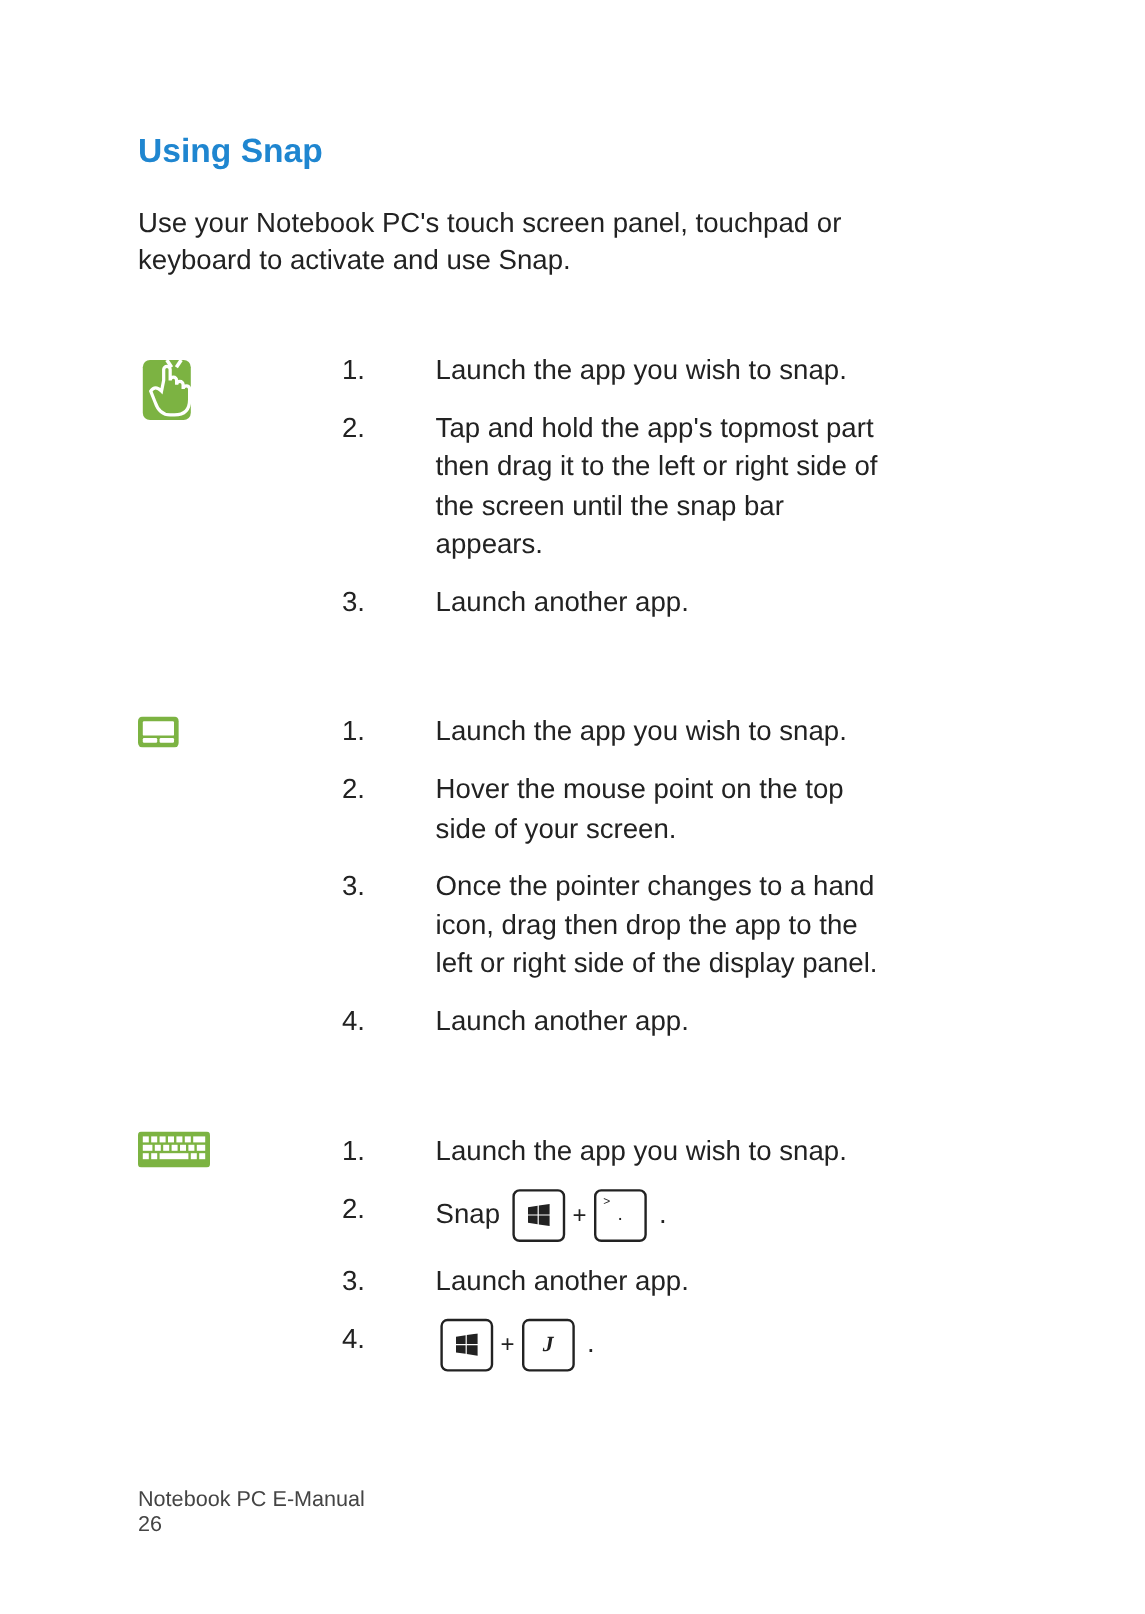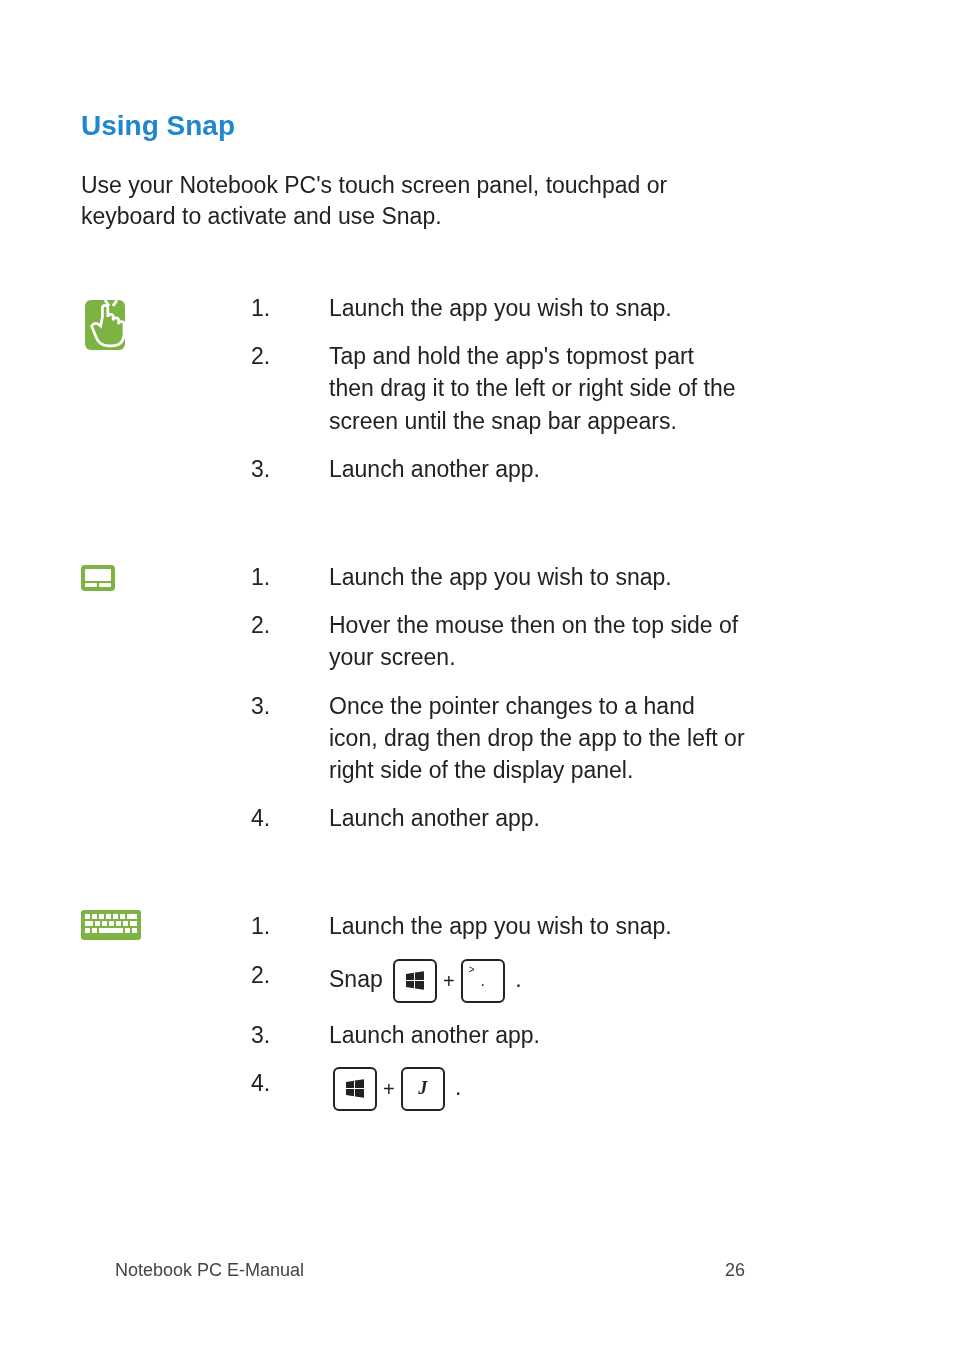--- a/index.html
+++ b/index.html
@@ -1,35 +1,35 @@
 <!DOCTYPE html>
 <html><head>
 <meta charset="utf-8">
 <style>
   * { box-sizing: border-box; margin: 0; padding: 0; }
   html, body { width: 954px; height: 1345px; background: #ffffff; font-family: "Segoe UI", "Myriad Pro", Arial, sans-serif; color: #222; }
-  .page { position: relative; width: 850px; height: 1345px; padding: 110px 105px 0 81px; }
+  .page { position: relative; width: 850px; height: 1345px; padding: 110px 105px 0 115px; }
   .heading { color: #1f86d0; font-weight: 700; font-size: 28px; margin-bottom: 28px; }
   .intro { font-size: 23px; line-height: 1.35; margin-bottom: 60px; margin-top: 24px; }
   .section { display: flex; align-items: flex-start; margin-bottom: 60px; gap: 40px; }
   .icon-col { width: 130px; flex: 0 0 130px; }
   .icon-box { width: 70px; height: 60px; }
   .steps-col { flex: 1; }
   ol.steps { list-style: none; counter-reset: step; }
   ol.steps > li { counter-increment: step; font-size: 23px; line-height: 1.4; margin-bottom: 16px; display: flex; }
   ol.steps > li::before { content: counter(step) "."; width: 70px; flex: 0 0 70px; padding-right: 8px; }
   ol.steps > li > .txt { flex: 1; }
   .keyrow { display: inline-flex; align-items: center; vertical-align: middle; }
   .keycap { display: inline-flex; align-items: center; justify-content: center; min-width: 44px; height: 44px; border: 2px solid #222; border-radius: 6px; margin: 0 4px; padding: 0 6px; }
   .keycap.small-label { font-size: 18px; font-style: italic; font-family: Georgia, serif; font-weight: 600; }
   .plus { margin: 0 2px; font-size: 20px; }
   .dot-key { position: relative; }
   .dot-key .gt { position: absolute; top: 2px; left: 6px; font-size: 10px; }
   .dot-key .dot { font-size: 16px; line-height: 1; }
-  .footer { position: absolute; bottom: 64px; left: 115px; right: 105px; display: flex; justify-content: space-between; font-size: 18px; color: #444; border: none; }
+  .footer { position: absolute; bottom: 64px; left: 115px; right: 105px; display: flex; justify-content: space-between; font-size: 18px; color: #444; border: none; flex-direction: column; }
   .foot-left { }
   .foot-right { }
   
   .touch-svg { stroke: #7cb342; fill: none; stroke-width: 3; }
   .touchpad-svg rect { fill: #7cb342; }
   .touchpad-svg .inner { fill: #ffffff; }
   .keyboard-svg rect { fill: #7cb342; }
   .keyboard-svg .key { fill: #ffffff; }
 </style>
 </head>
@@ -80,21 +80,21 @@
           <rect class="inner" x="18" y="18" width="12" height="4" rx="1"></rect>
         </svg>
       </div>
     </div>
     <div class="steps-col">
       <ol class="steps">
         <li>
             <span class="txt">Launch the app you wish to snap.</span>
           </li>
         <li>
-            <span class="txt">Hover the mouse then on the top side of your screen.</span>
+            <span class="txt">Hover the mouse point on the top side of your screen.</span>
           </li>
         <li>
             <span class="txt">Once the pointer changes to a hand icon, drag then drop the app to the left or right side of the display panel.</span>
           </li>
         <li>
             <span class="txt">Launch another app.</span>
           </li>
       </ol>
     </div>
   </div>

